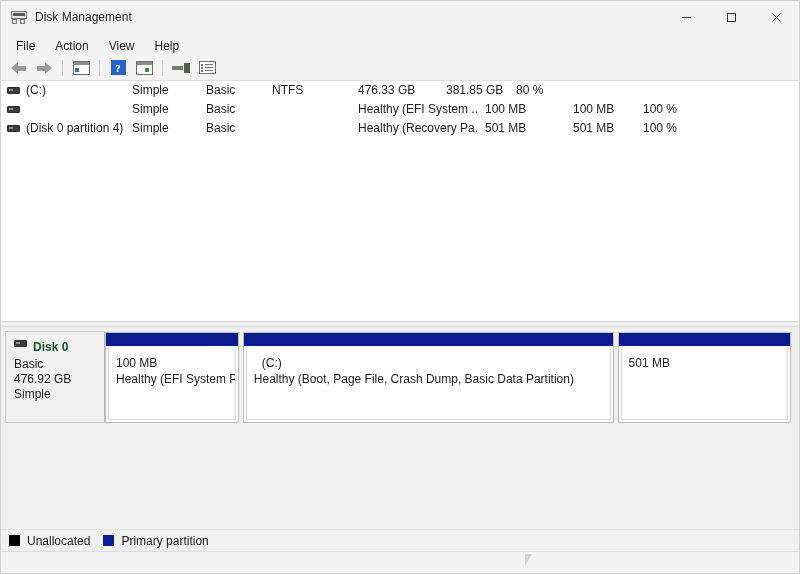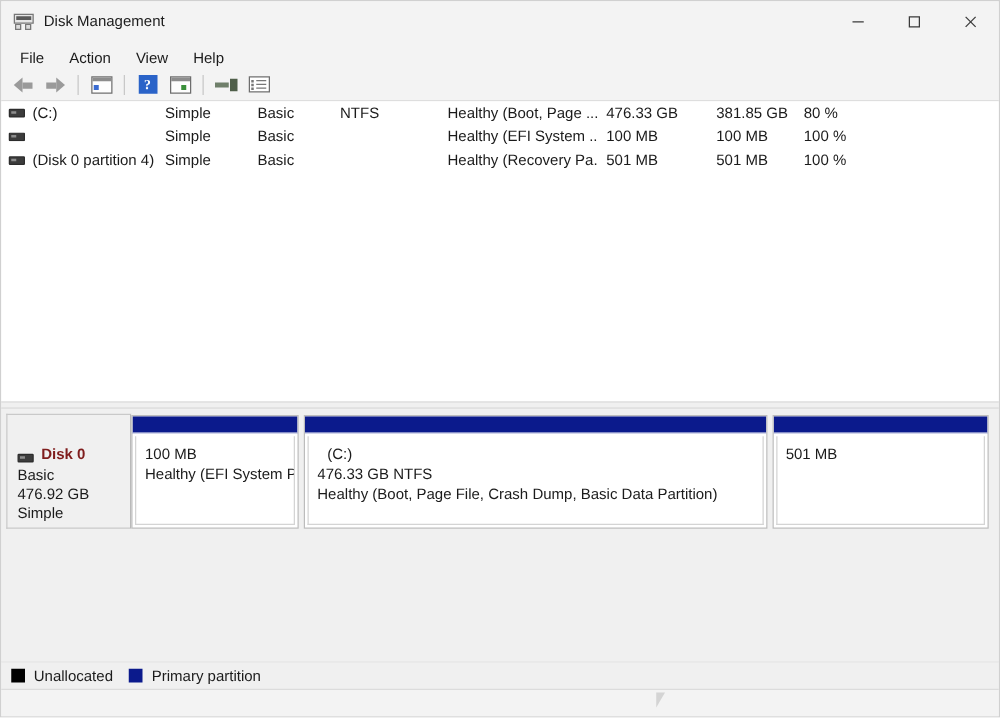--- a/index.html
+++ b/index.html
@@ -248,24 +248,23 @@
   }
   .disk-info {
     width: 100px;
     flex: 0 0 auto;
     background: #f0f0f0;
     border: 1px solid #c9c9c9;
     border-right: 1px solid #b9b9b9;
     padding: 8px 0 0 8px;
   }
   .disk-info .dtitle {
-    display: flex; align-items: flex-end; gap: 6px;
-    font-size: 12px; font-weight: bold; color: #7f1d1d;
+    display: flex; align-items: flex-start; gap: 6px;
+    font-size: 12px; font-weight: bold; color: #14532d;
     margin-bottom: 3px;
-    margin-top: 16px;
   }
   .disk-info .dline {
     font-size: 12px; color: #1b1b1b; line-height: 15px;
   }
   .disk-bars {
     flex: 1 1 auto;
     display: flex;
     gap: 4px;
     align-items: stretch;
     padding: 0 0 0 0;
@@ -438,21 +437,20 @@
     <div class="vl-body">
 
       <div class="vl-row">
         <div class="cell vol" style="width:124px">
           <span class="drive-icon"></span>
           <span>(C:)</span>
         </div>
         <div class="cell" style="width:74px">Simple</div>
         <div class="cell" style="width:66px">Basic</div>
         <div class="cell" style="width:86px">NTFS</div>
-        <div class="cell" style="width:127px">Healthy (Boot, Page ...</div>
         <div class="cell" style="width:88px">476.33 GB</div>
         <div class="cell" style="width:70px">381.85 GB</div>
         <div class="cell" style="width:85px">80 %</div>
       </div>
 
       <div class="vl-row">
         <div class="cell vol" style="width:124px">
           <span class="drive-icon"></span>
         </div>
         <div class="cell" style="width:74px">Simple</div>
@@ -504,21 +502,20 @@
             <div class="pline lbl"></div>
             <div class="pline">100 MB</div>
             <div class="pline">Healthy (EFI System Par</div>
           </div>
         </div>
 
         <div class="part" style="flex:372 1 0">
           <div class="cap"></div>
           <div class="pbody">
             <div class="pline lbl">(C:)</div>
-            <div class="pline">476.33 GB NTFS</div>
             <div class="pline">Healthy (Boot, Page File, Crash Dump, Basic Data Partition)</div>
           </div>
         </div>
 
         <div class="part" style="flex:173 1 0">
           <div class="cap"></div>
           <div class="pbody">
             <div class="pline lbl"></div>
             <div class="pline">501 MB</div>
           </div>

